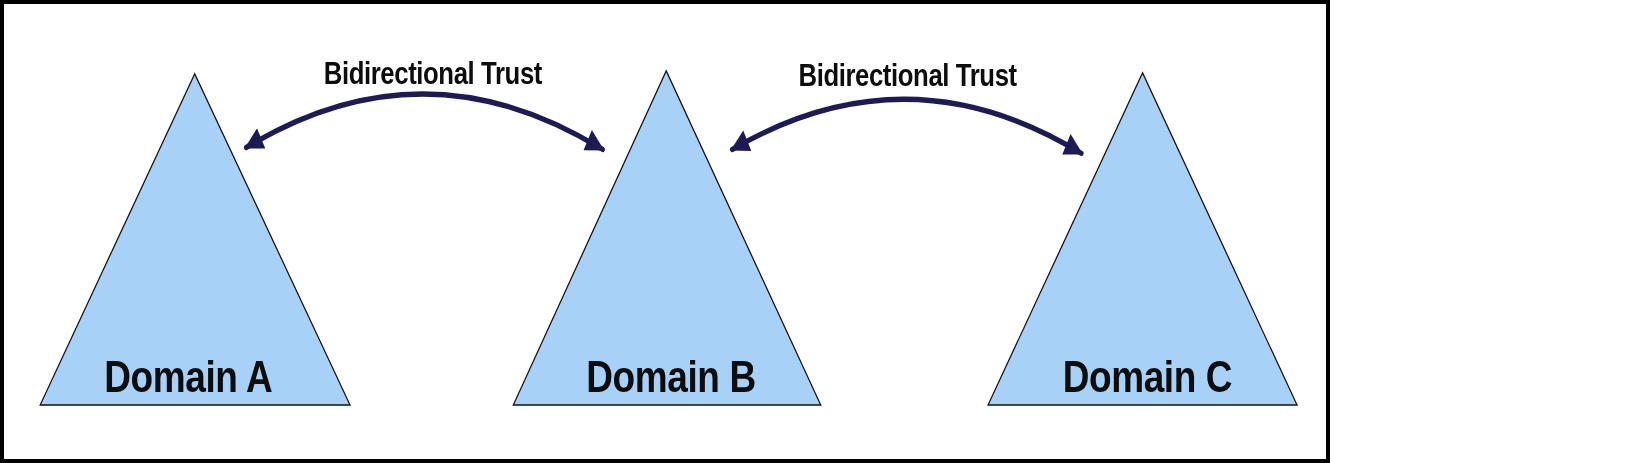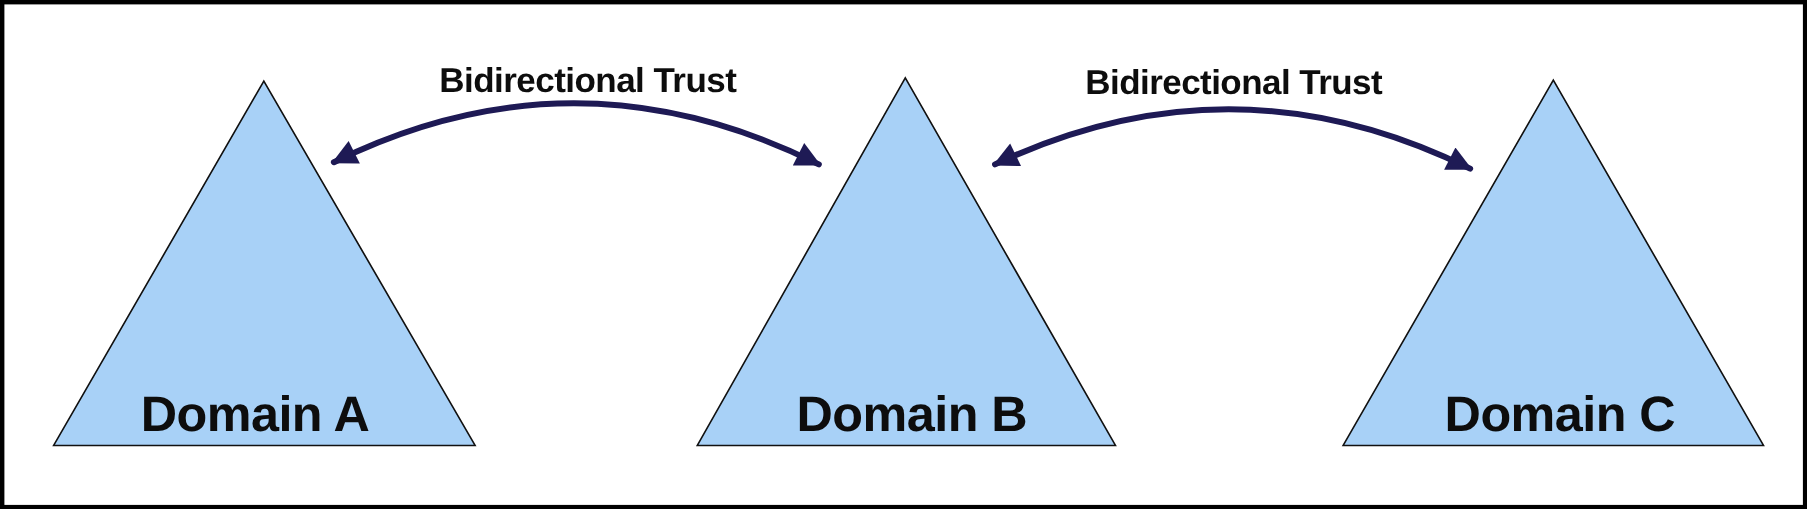--- a/index.html
+++ b/index.html
@@ -3,21 +3,21 @@
 <meta charset="utf-8">
 <style>
   html, body {
     margin: 0;
     padding: 0;
     background: #fff;
     font-family: "Liberation Sans", sans-serif;
   }
   .canvas {
     position: relative;
-    width: 1643px;
+    width: 1330px;
     height: 463px;
     box-sizing: border-box;
     border: 4px solid var(--frame-border, #000000);
     background: var(--background, #ffffff);
     overflow: hidden;
   }
   .canvas svg {
     position: absolute;
     inset: 0;
     width: 100%;

